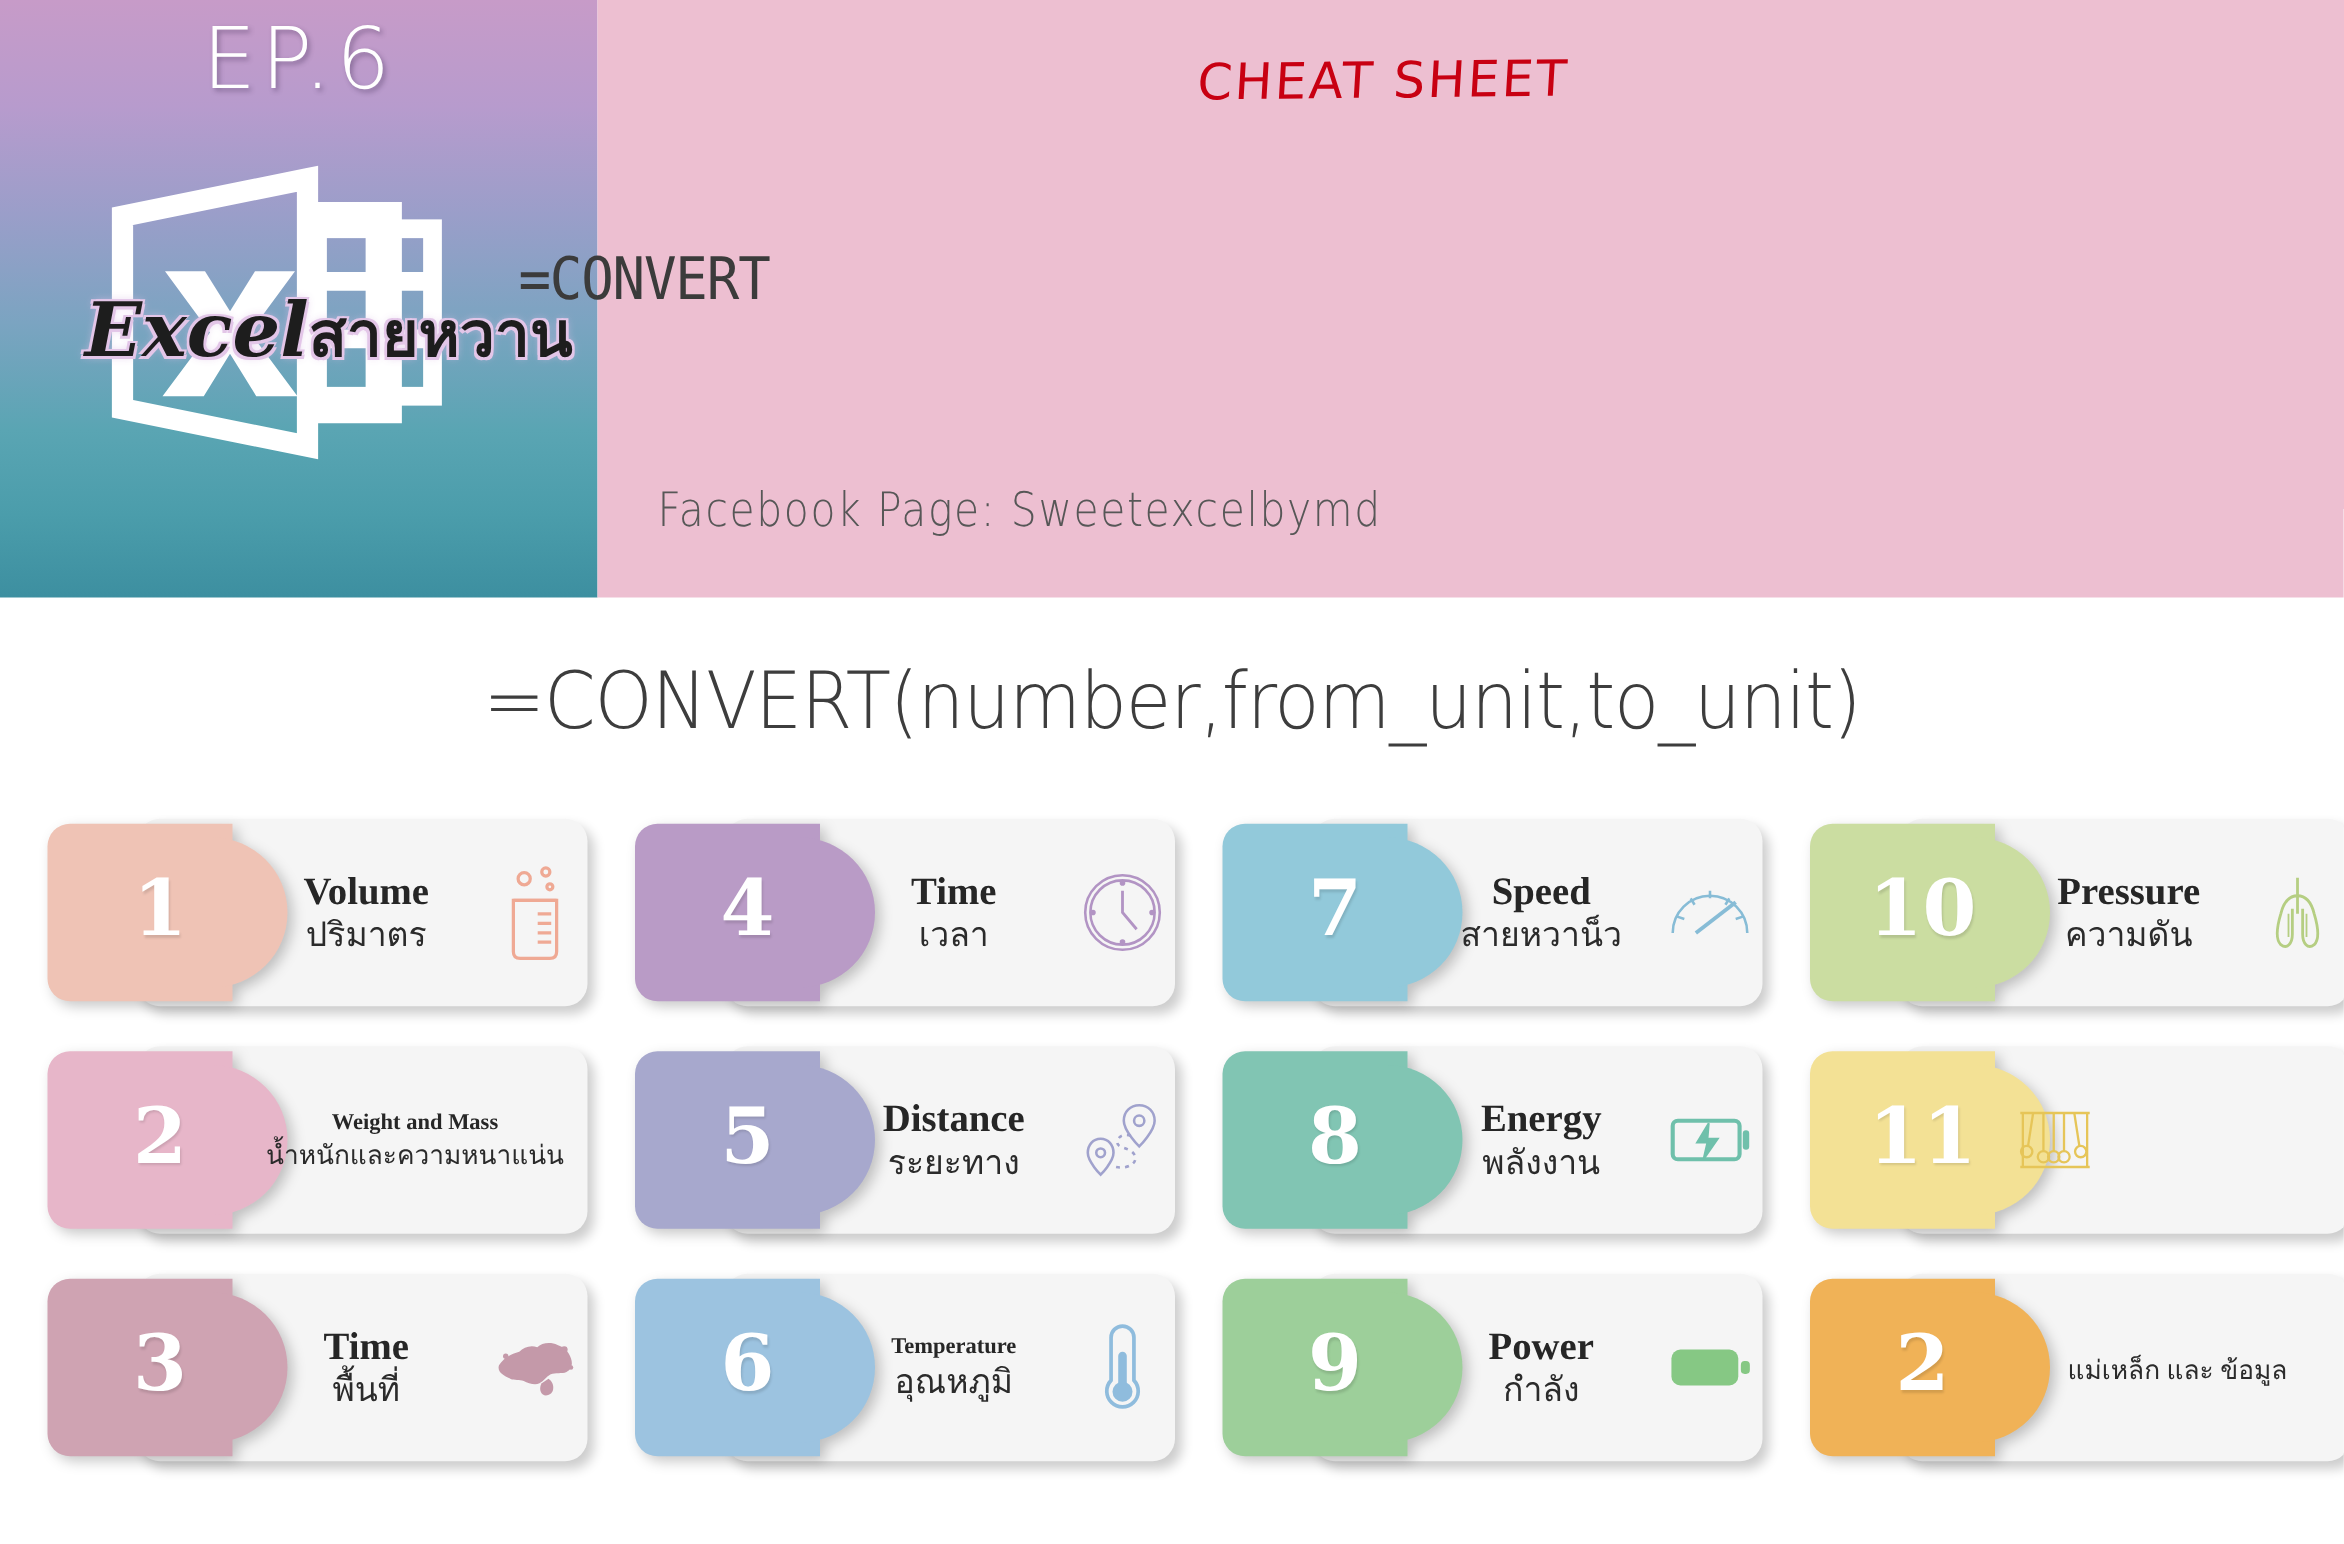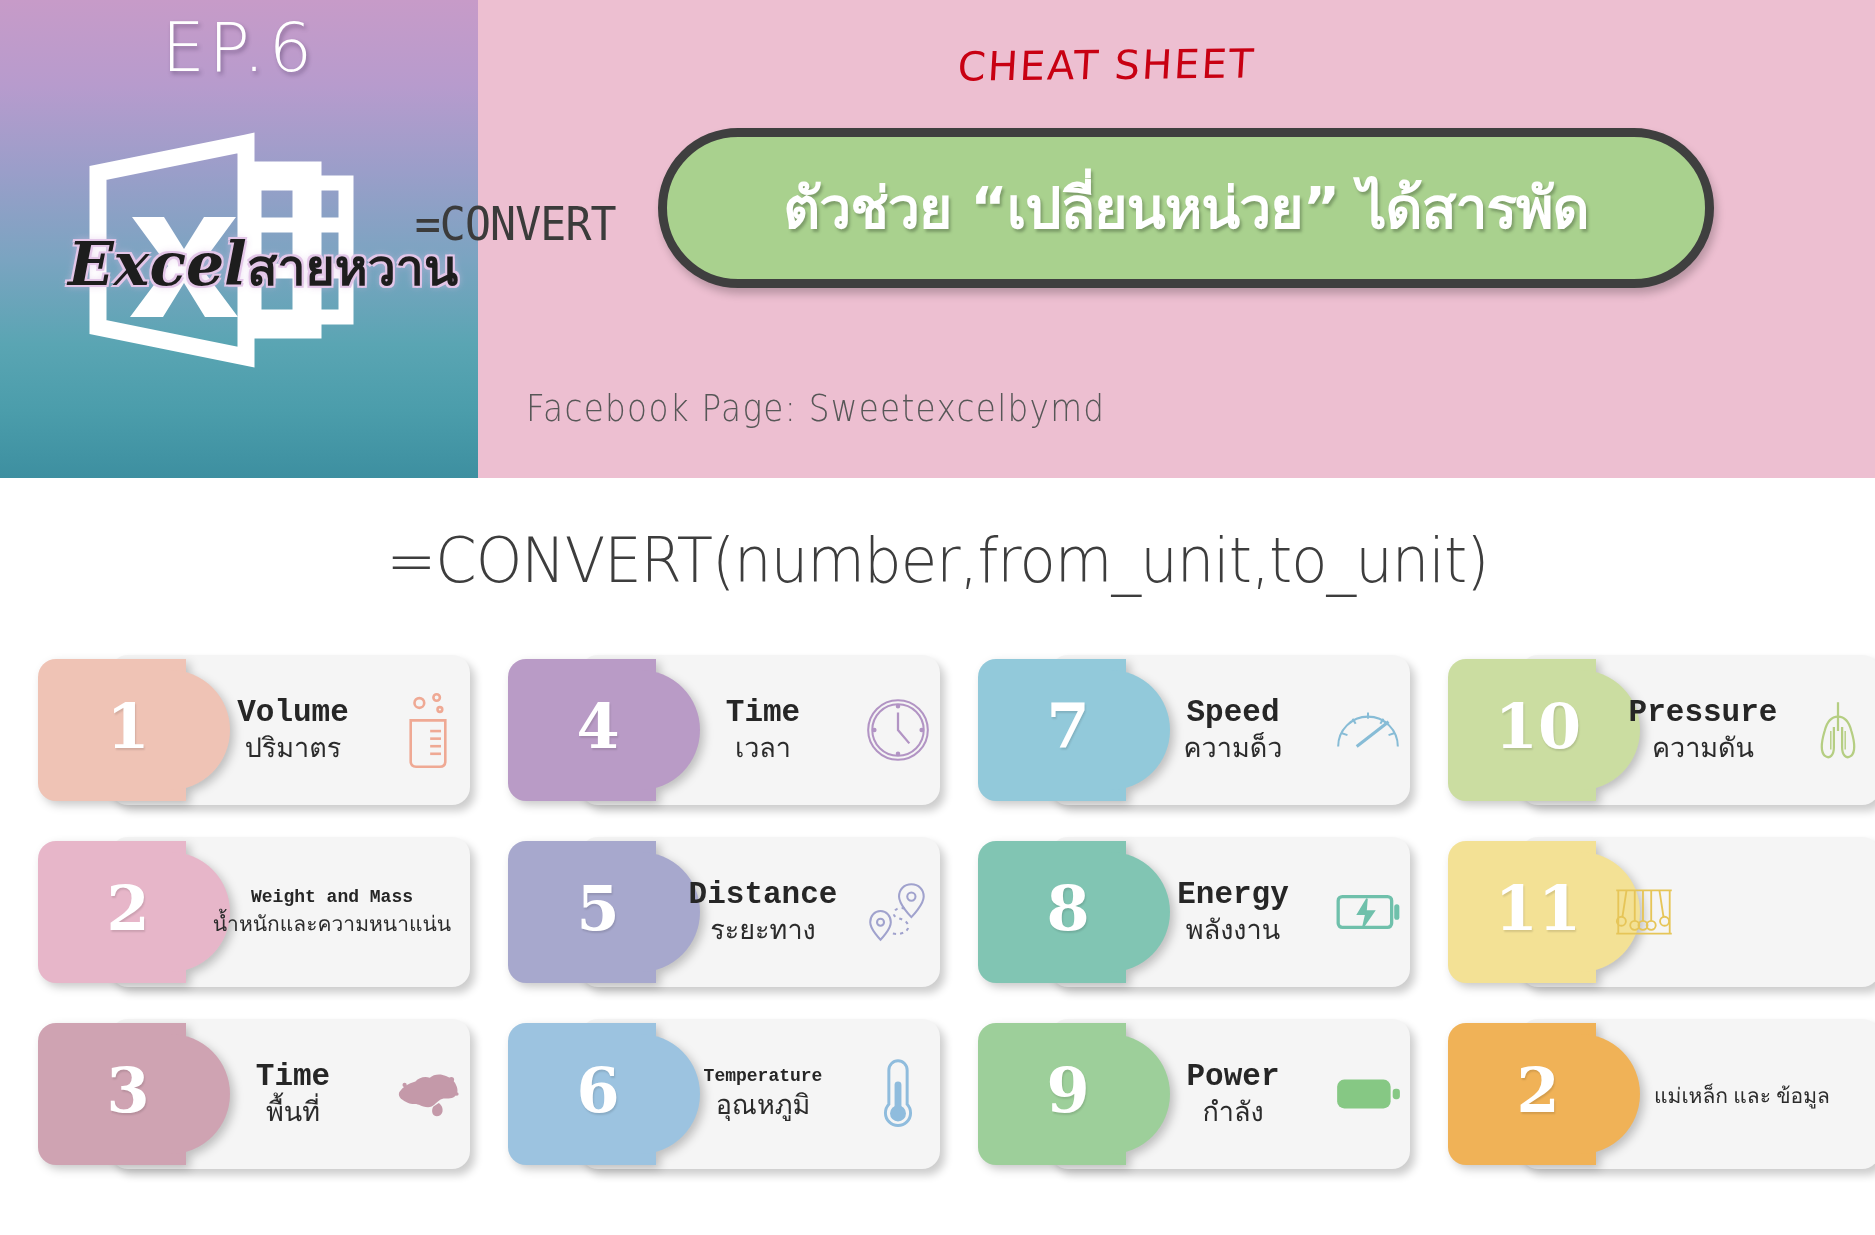--- a/index.html
+++ b/index.html
@@ -219,21 +219,21 @@
     display: flex;
     align-items: center;
     z-index: 4;
   }
   .card-text {
     flex: 1 1 auto;
     text-align: center;
     padding-right: 4px;
   }
   .card-en {
-    font-family: Liberation Mono, monospace;
+    font-family: Liberation Serif, serif;
     font-size: 31px;
     font-weight: bold;
     color: #262626;
     line-height: 1.08;
     white-space: nowrap;
   }
   .card-en.small { font-size: 18px; }
   .card-en.two-line { white-space: normal; font-size: 26px; line-height: 1.12; }
   .card-th {
     font-family: Liberation Serif, serif;
@@ -280,23 +280,20 @@
           <path d="M54 92 L86 92 L106 124 L126 92 L158 92 L122 141 L160 192 L127 192 L106 158 L85 192 L52 192 L90 141 Z" fill="#ffffff"></path>
         </svg>
       </div>
 
       <div class="logo-script"><span>Excel</span><span class="thai">สายหวาน</span></div>
     </div>
 
     <div class="header-right">
       <div class="cheat-sheet">CHEAT SHEET</div>
       <div class="convert-label">=CONVERT</div>
-      <div class="green-pill">
-        <div class="green-pill-text">ตัวช่วย “เปลี่ยนหน่วย” ได้สารพัด</div>
-      </div>
       <div class="fb-line">Facebook Page: Sweetexcelbymd</div>
     </div>
   </div>
 
   <div class="formula">=CONVERT(number,from_unit,to_unit)</div>
 
   <div class="grid">
 
     <div class="card">
       <div class="card-body"></div>
@@ -346,21 +343,21 @@
       </div>
     </div>
 
     <div class="card">
       <div class="card-body"></div>
       <div class="badge" style="background:#92c9da"></div>
       <div class="badge-num">7</div>
       <div class="card-content">
         <div class="card-text">
           <div class="card-en">Speed</div>
-          <div class="card-th">ความด็ว</div>
+          <div class="card-th">สายหวาน็ว</div>
         </div>
         <div class="card-icon">
           <svg viewBox="0 0 70 60" xmlns="http://www.w3.org/2000/svg" fill="none" stroke="#87bcd6" stroke-width="2">
             <path d="M6 46 A29 29 0 0 1 64 46"></path>
             <line x1="35" y1="13" x2="35" y2="19"></line>
             <line x1="20" y1="19" x2="23" y2="24"></line>
             <line x1="50" y1="19" x2="47" y2="24"></line>
             <line x1="9" y1="33" x2="15" y2="35"></line>
             <line x1="61" y1="33" x2="55" y2="35"></line>
             <line x1="24" y1="46" x2="55" y2="22" stroke-width="3"></line>

